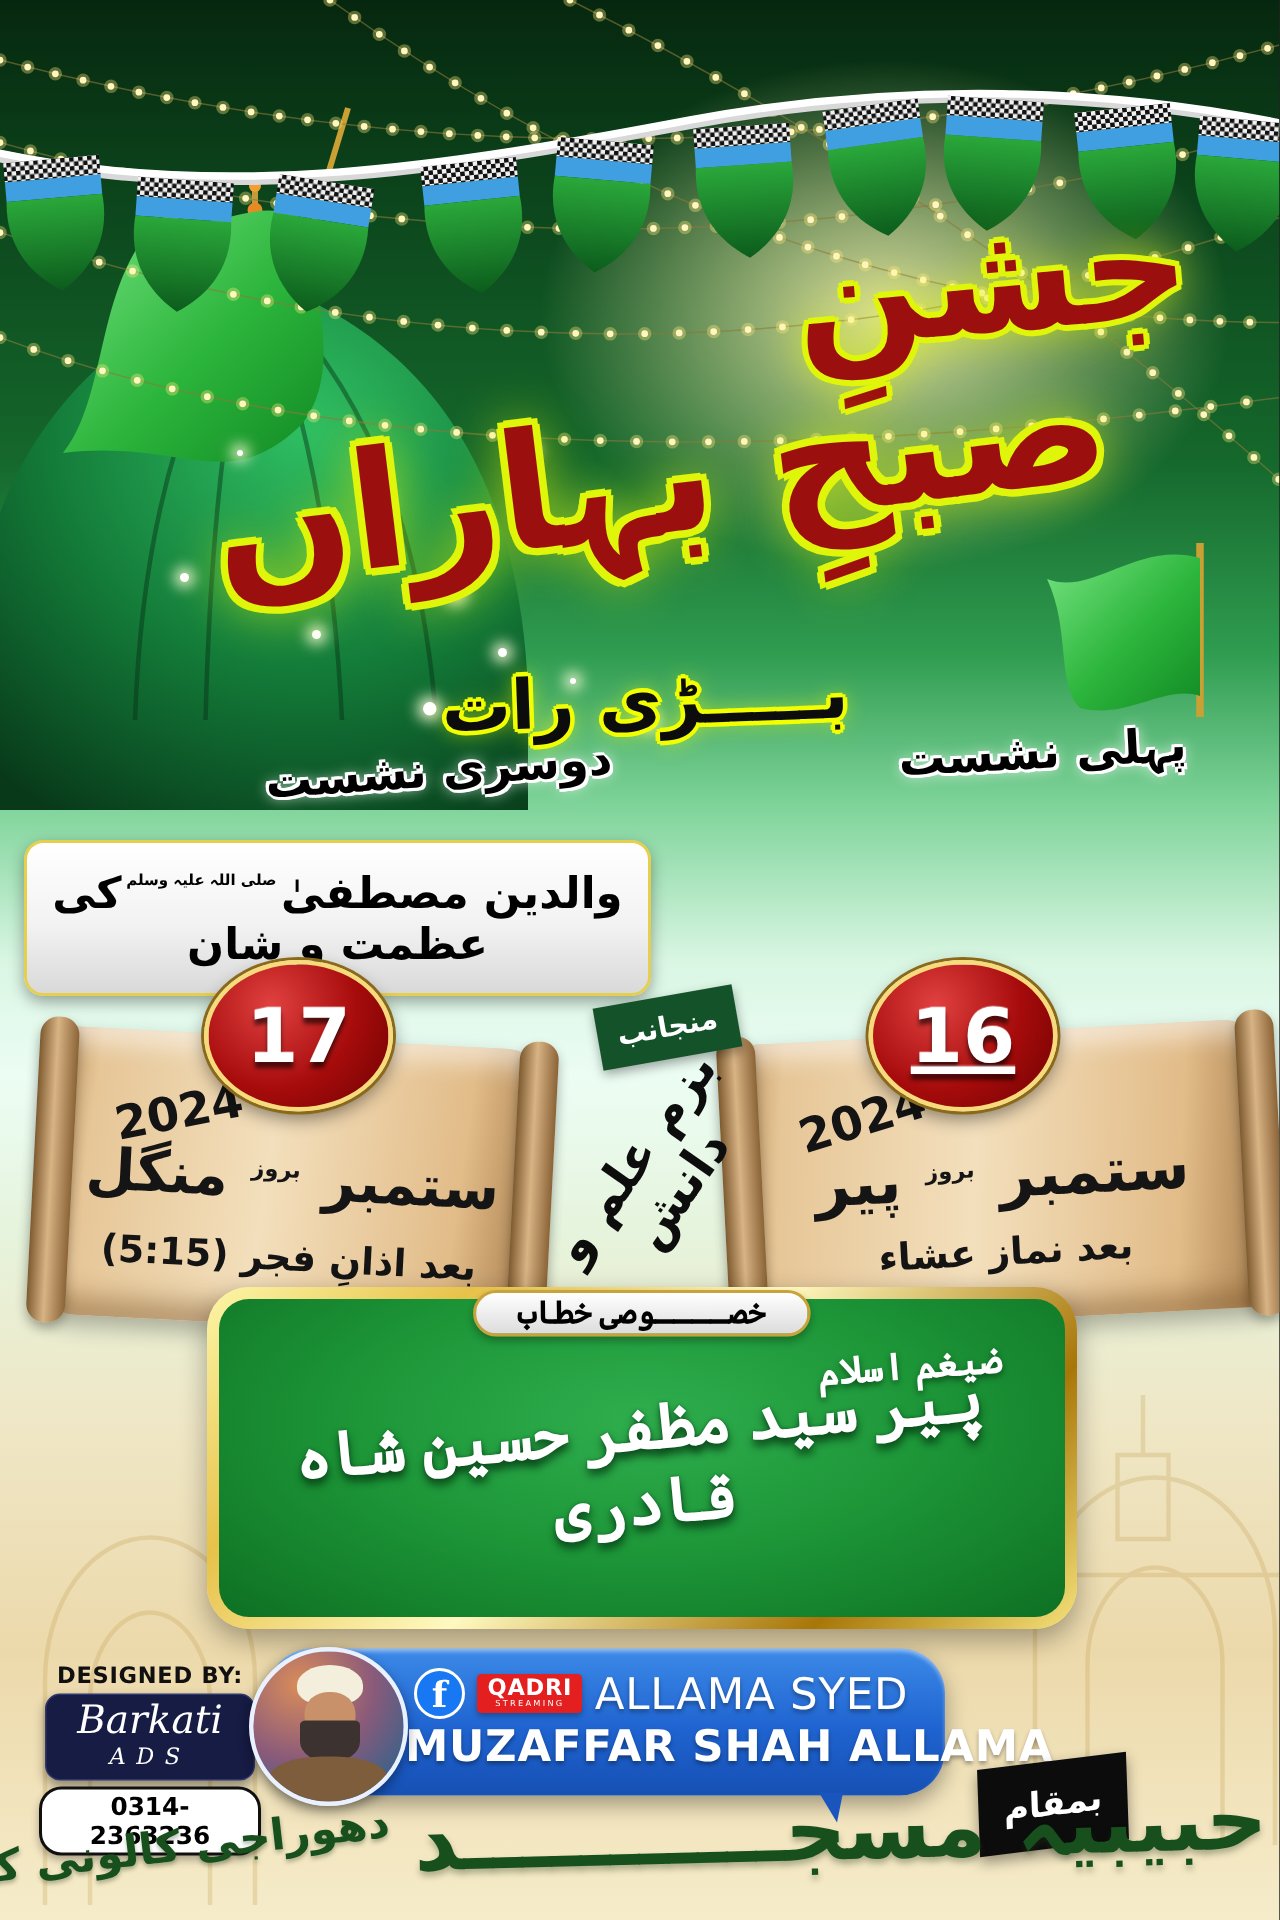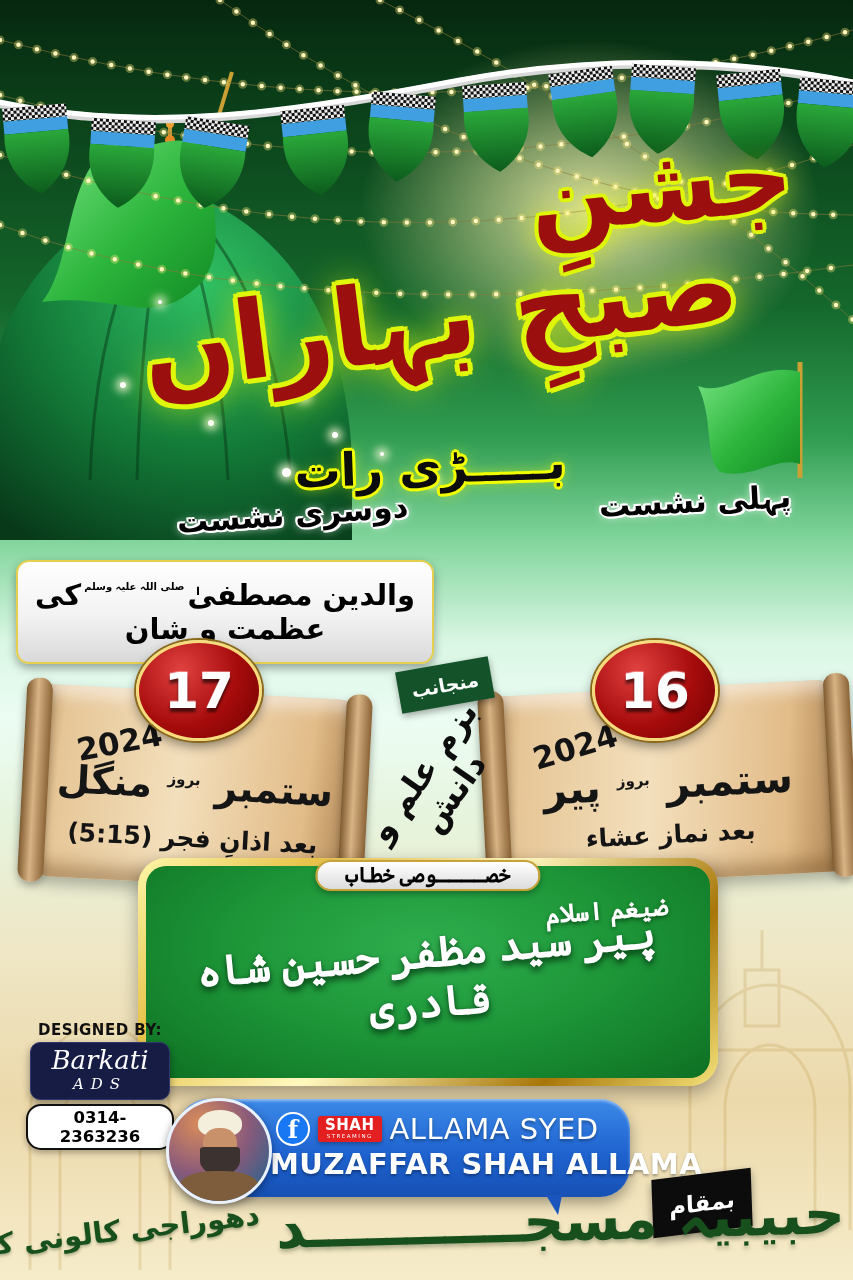--- a/index.html
+++ b/index.html
@@ -70,21 +70,21 @@
   .scroll-left .scroll-main{font-size:38px;}
   .buroz{font-size:15px;display:inline-block;transform:translateY(-14px);margin:0 2px;}
   .scroll-time{position:absolute;left:0;top:132px;width:100%;text-align:center;direction:rtl;
     font-size:25px;font-weight:bold;color:#141414;}
   .date-badge{position:absolute;width:120px;height:95px;border-radius:50%;
     background:radial-gradient(circle at 35% 28%,#e04040 0%,#a60b0b 55%,#6d0202 100%);
     border:3px solid #f6da7b;box-shadow:0 0 0 2px #8a6a1a,0 5px 12px rgba(0,0,0,.45);
     display:flex;align-items:center;justify-content:center;
     color:#fff;font-size:50px;font-weight:bold;
     text-shadow:0 4px 3px rgba(0,0,0,.6),0 -1px 0 rgba(255,255,255,.35);}
-  .badge-right{left:592px;top:640px;}
+  .badge-right{left:579px;top:640px;text-decoration:underline;}
   .badge-left{left:136px;top:640px;}
 
   .org-label{position:absolute;left:398px;top:664px;width:94px;height:42px;background:#14532a;
     transform:rotate(-10deg);display:flex;align-items:center;justify-content:center;
     color:#fff;font-size:19px;font-weight:bold;direction:rtl;box-shadow:0 3px 7px rgba(0,0,0,.35);}
   .org-name{position:absolute;left:346px;top:700px;width:185px;height:165px;display:flex;align-items:center;
     justify-content:center;transform:rotate(-55deg);font-size:33px;font-weight:bold;color:#0d0d0d;
     text-align:center;direction:rtl;line-height:1.1;}
 
   .speaker-outer{position:absolute;left:138px;top:858px;width:580px;height:228px;border-radius:28px;padding:8px;
@@ -96,21 +96,21 @@
   .speaker-badge{position:absolute;top:-6px;left:50%;transform:translateX(-50%);
     background:linear-gradient(180deg,#ffffff,#dcdcdc);border:2px solid #c8a23a;border-radius:22px;
     padding:1px 28px;font-size:21px;font-weight:bold;color:#000;direction:rtl;white-space:nowrap;
     box-shadow:0 3px 6px rgba(0,0,0,.3);}
   .speaker-prefix{position:absolute;top:30px;right:42px;color:#fff;font-size:25px;font-weight:bold;direction:rtl;
     transform:rotate(-4deg);text-shadow:0 2px 4px rgba(0,40,10,.6);}
   .speaker-name{position:absolute;top:62px;left:4%;width:92%;text-align:center;color:#fff;font-size:42px;
     font-weight:bold;direction:rtl;line-height:1.2;transform:rotate(-5deg);
     text-shadow:0 4px 6px rgba(5,55,18,.85),0 0 2px rgba(10,90,40,.8);}
 
-  .designer{position:absolute;left:24px;top:1021px;width:152px;text-align:center;}
+  .designer{position:absolute;left:24px;top:1108px;width:152px;text-align:center;}
   .designer-label{font-size:15px;font-weight:bold;color:#101010;letter-spacing:.5px;}
   .designer-brand-box{margin:3px 6px 0 6px;background:#171c45;border:1px solid #30366e;border-radius:10px;
     padding:4px 4px 6px 4px;box-shadow:0 4px 8px rgba(0,0,0,.4);}
   .brand{font-family:"DejaVu Serif",serif;font-style:italic;font-size:26px;color:#fff;line-height:1;}
   .brand-sub{font-family:"DejaVu Serif",serif;font-style:italic;font-size:15px;color:#fff;letter-spacing:7px;margin-top:2px;}
   .designer-phone{margin:4px 2px 0 2px;background:#fff;border:2px solid #101010;border-radius:15px;
     font-size:16.5px;font-weight:bold;color:#000;padding:2px 16px;box-shadow:0 3px 6px rgba(0,0,0,.3);}
 
   .live-bar{position:absolute;left:178px;top:1099px;width:452px;height:98px;border-radius:30px;
     background:linear-gradient(180deg,#3c8ae8 0%,#1f63d0 55%,#1650b4 100%);
@@ -359,21 +359,21 @@
   <div class="live-bar">
     <div class="avatar">
       <div class="av-turban"></div>
       <div class="av-face"></div>
       <div class="av-beard"></div>
       <div class="av-robe"></div>
     </div>
     <div class="bar-row1">
       <div class="fb-icon">f</div>
       <div class="live-badge">
-        <span class="live-main">SHAH</span>
+        <span class="live-main">QADRI</span>
         <span class="live-sub">STREAMING</span>
       </div>
       <div class="bar-line1">ALLAMA SYED</div>
     </div>
     <div class="bar-line2">MUZAFFAR SHAH ALLAMA</div>
     <div class="bar-tail"></div>
   </div>
 
   <div class="venue-badge">بمقام</div>
   <div class="venue-row">

